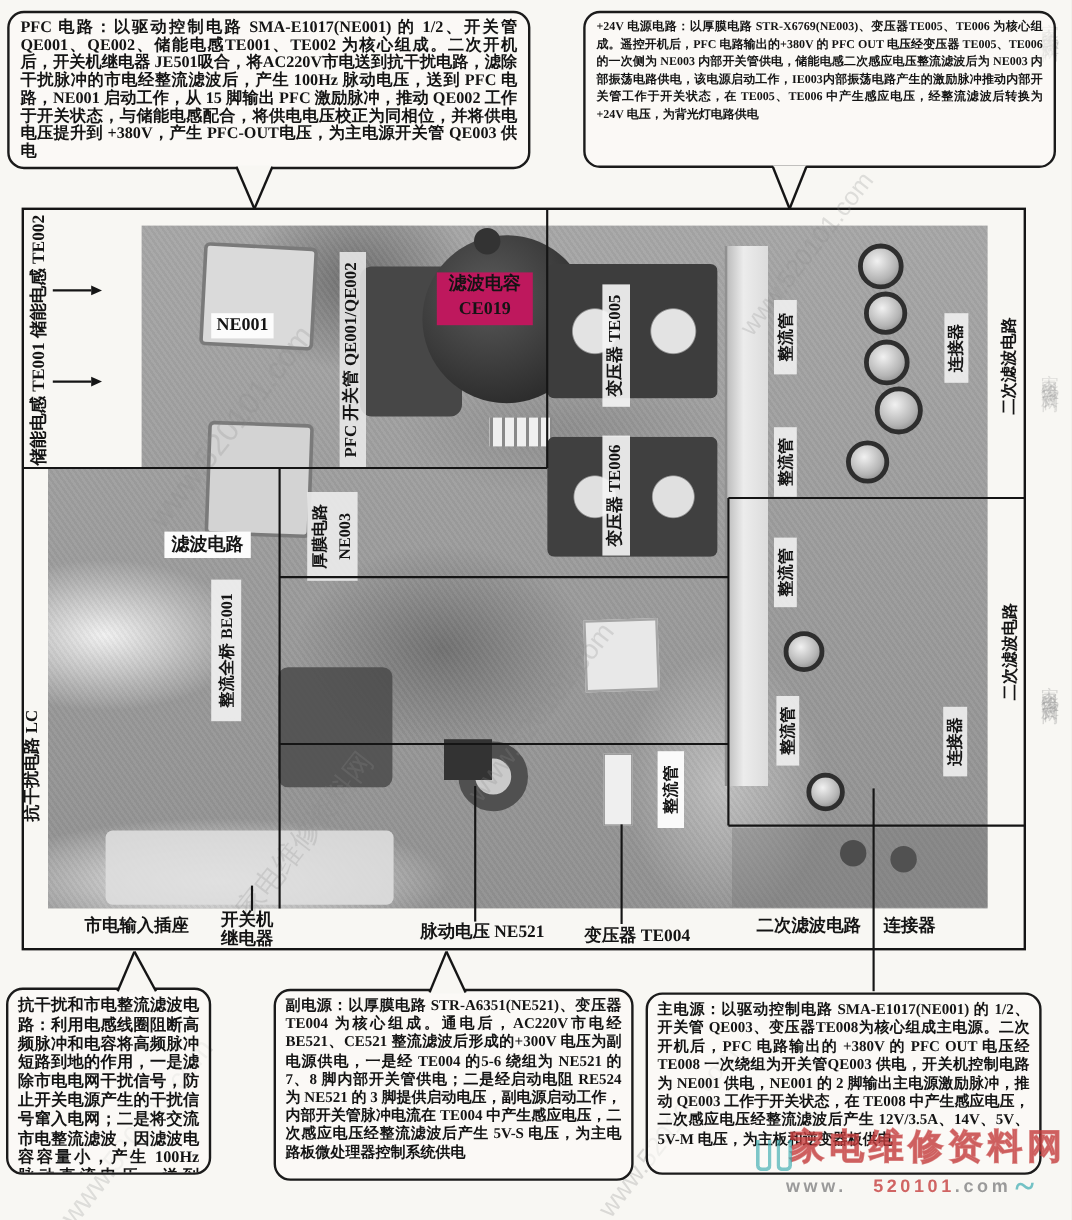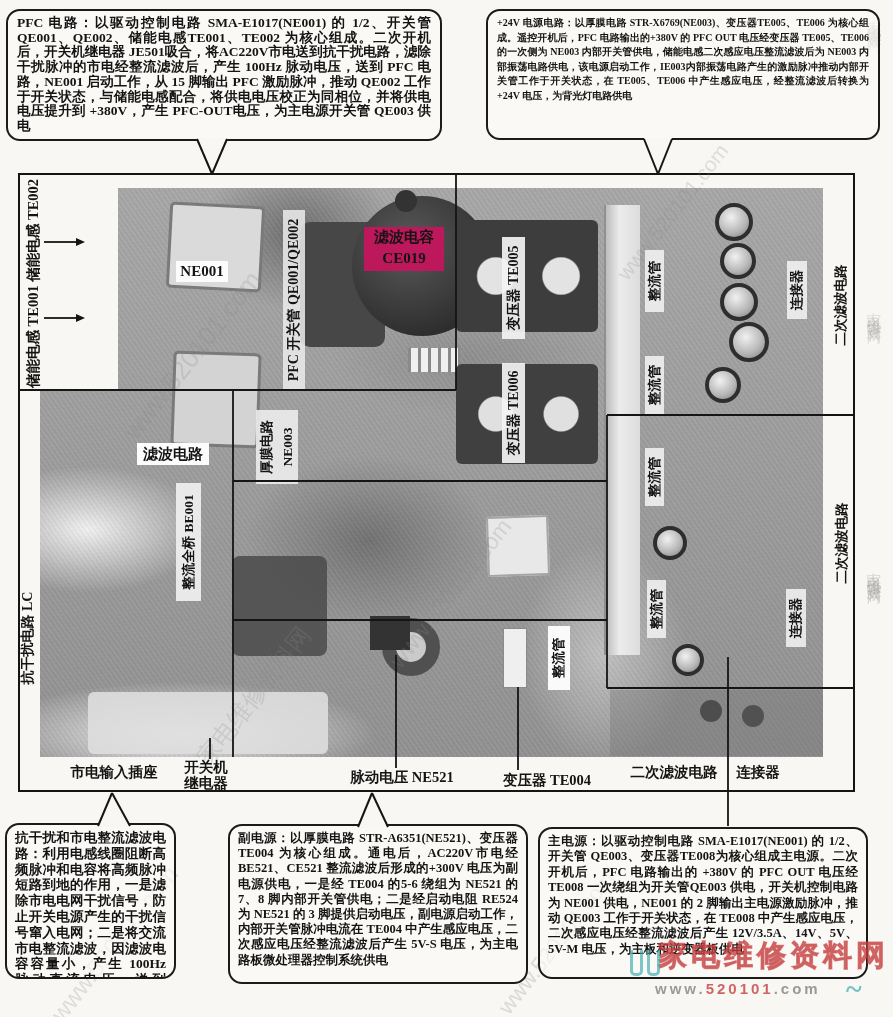--- a/index.html
+++ b/index.html
@@ -110,21 +110,21 @@
     <span style="display:block;">滤波电容</span>
     <span style="display:block;">CE019</span>
   </div>
   <div class="blabel" style="left:137px;top:443px;width:72px;height:22px;line-height:22px;font-size:15px;background:#fcfcfc;">滤波电路</div>
   <div class="blabel" style="left:62px;top:763px;width:104px;height:18px;line-height:18px;font-size:14.5px;">市电输入插座</div>
   <div class="blabel" style="left:179px;top:759px;width:54px;height:32px;line-height:16px;font-size:14.5px;">
     <span style="display:block;">开关机</span>
     <span style="display:block;">继电器</span>
   </div>
   <div class="blabel" style="left:346px;top:768px;width:112px;height:18px;line-height:18px;font-size:14.5px;">脉动电压 NE521</div>
-  <div class="blabel" style="left:481px;top:771px;width:100px;height:18px;line-height:18px;font-size:14.5px;margin-left:16px;">变压器 TE004</div>
+  <div class="blabel" style="left:481px;top:771px;width:100px;height:18px;line-height:18px;font-size:14.5px;">变压器 TE004</div>
   <div class="blabel" style="left:626px;top:763px;width:96px;height:18px;line-height:18px;font-size:14.5px;">二次滤波电路</div>
   <div class="blabel" style="left:733px;top:763px;width:50px;height:18px;line-height:18px;font-size:14.5px;">连接器</div>
 
   <div class="bubble" style="left:5px;top:823px;width:171px;height:156px;font-size:13.5px;line-height:15.8px;padding:5px 8px;">抗干扰和市电整流滤波电路：利用电感线圈阻断高频脉冲和电容将高频脉冲短路到地的作用，一是滤除市电电网干扰信号，防止开关电源产生的干扰信号窜入电网；二是将交流市电整流滤波，因滤波电容容量小，产生 100Hz 脉动直流电压，送到 PFC 电路</div>
   <div class="bubble" style="left:228px;top:824px;width:300px;height:160px;font-size:12.5px;line-height:15.2px;padding:5px 8px;">副电源：以厚膜电路 STR-A6351(NE521)、变压器 TE004 为核心组成。通电后，AC220V市电经 BE521、CE521 整流滤波后形成的+300V 电压为副电源供电，一是经 TE004 的5-6 绕组为 NE521 的 7、8 脚内部开关管供电；二是经启动电阻 RE524 为 NE521 的 3 脚提供启动电压，副电源启动工作，内部开关管脉冲电流在 TE004 中产生感应电压，二次感应电压经整流滤波后产生 5V-S 电压，为主电路板微处理器控制系统供电</div>
   <div class="bubble" style="left:538px;top:827px;width:330px;height:152px;font-size:12.5px;line-height:15.4px;padding:5px 8px;">主电源：以驱动控制电路 SMA-E1017(NE001) 的 1/2、开关管 QE003、变压器TE008为核心组成主电源。二次开机后，PFC 电路输出的 +380V 的 PFC OUT 电压经 TE008 一次绕组为开关管QE003 供电，开关机控制电路为 NE001 供电，NE001 的 2 脚输出主电源激励脉冲，推动 QE003 工作于开关状态，在 TE008 中产生感应电压，二次感应电压经整流滤波后产生 12V/3.5A、14V、5V、5V-M 电压，为主板和逆变器板供电</div>
 
   <svg class="overlay" width="893" height="1017">
     <g stroke="#151515" stroke-width="1.8" fill="none">
       <line x1="19" y1="390" x2="456" y2="390"></line>
@@ -165,18 +165,18 @@
       <polygon points="358,828 388,828 372,793" fill="#f8f7f3" stroke="none"></polygon>
       <line x1="358" y1="827" x2="372" y2="793" stroke="#151515" stroke-width="2"></line>
       <line x1="388" y1="827" x2="372" y2="793" stroke="#151515" stroke-width="2"></line>
     </g>
   </svg>
 
   <div class="wm-big" style="left:658px;top:936px;font-size:29px;letter-spacing:4px;color:rgba(197,62,62,.55);-webkit-text-stroke:1px rgba(197,62,62,.6);">家电维修资料网</div>
   <div class="wm-big" style="left:630px;top:950px;width:13px;height:26px;border:3px solid rgba(58,171,176,.65);border-top:none;border-radius:0 0 5px 5px;"></div>
   <div class="wm-big" style="left:647px;top:950px;width:13px;height:26px;border:3px solid rgba(58,171,176,.65);border-top:none;border-radius:0 0 5px 5px;"></div>
   <div class="wm-big" style="left:655px;top:980px;font-size:15px;letter-spacing:3px;font-family:'Liberation Sans','DejaVu Sans',sans-serif;">
-    <span style="color:#9a9a9a;">www.</span><span style="color:rgba(197,62,62,.8);">520101</span><span style="color:#9a9a9a;">.com</span>
+    <span style="color:#9a9a9a;">www.</span><span style="color:rgba(197,62,62,.8);margin-left:22px;">520101</span><span style="color:#9a9a9a;">.com</span>
   </div>
   <div class="wm-big" style="left:846px;top:972px;font-size:30px;color:rgba(58,171,176,.7);">~</div>
 
 
 </div>
 
 </body></html>

